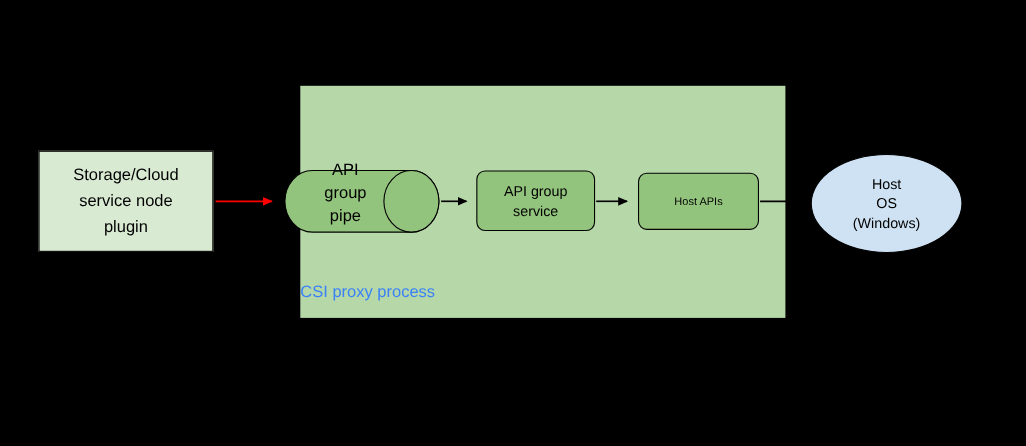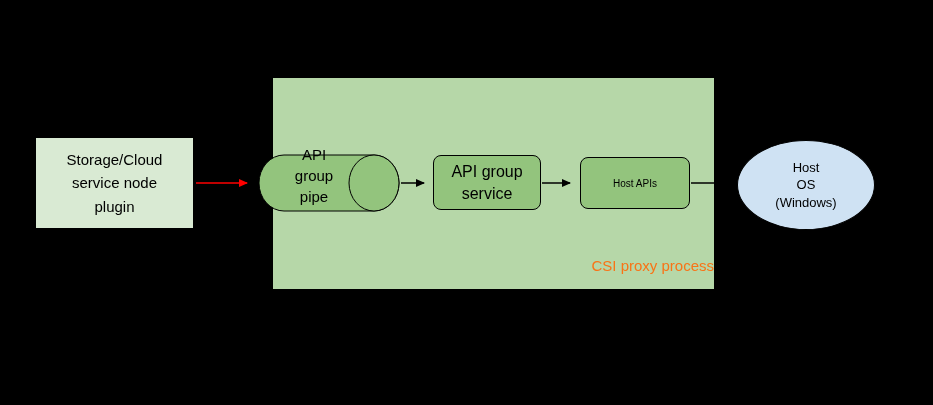--- a/index.html
+++ b/index.html
@@ -35,41 +35,41 @@
   }
   #process-box {
     position: absolute;
     left: 273px; top: 78px; width: 441px; height: 211px;
     background: #b6d7a8;
     z-index: 1;
   }
   #process-label {
     position: absolute;
     left: 273px; top: 257px; width: 441px;
-    text-align: right;
-    color: #f97316;
+    text-align: left;
+    color: #3b82f6;
     font-size: 15px;
     z-index: 3;
   }
   #svg-layer {
     position: absolute;
     left: 0; top: 0;
     z-index: 2;
   }
   #pipe-label {
     left: 260px; top: 154px; width: 108px; height: 42px;
     font-size: 15px;
     line-height: 1.4;
   }
   #service-box {
     left: 433px; top: 155px; width: 108px; height: 55px;
     background: #93c47d;
     border: 1px solid #000;
     border-radius: 8px;
-    font-size: 16px;
+    font-size: 13px;
     line-height: 1.35;
   }
   #host-apis-box {
     left: 580px; top: 157px; width: 110px; height: 52px;
     background: #93c47d;
     border: 1px solid #000;
     border-radius: 8px;
     font-size: 10px;
   }
   #host-os-ellipse {

